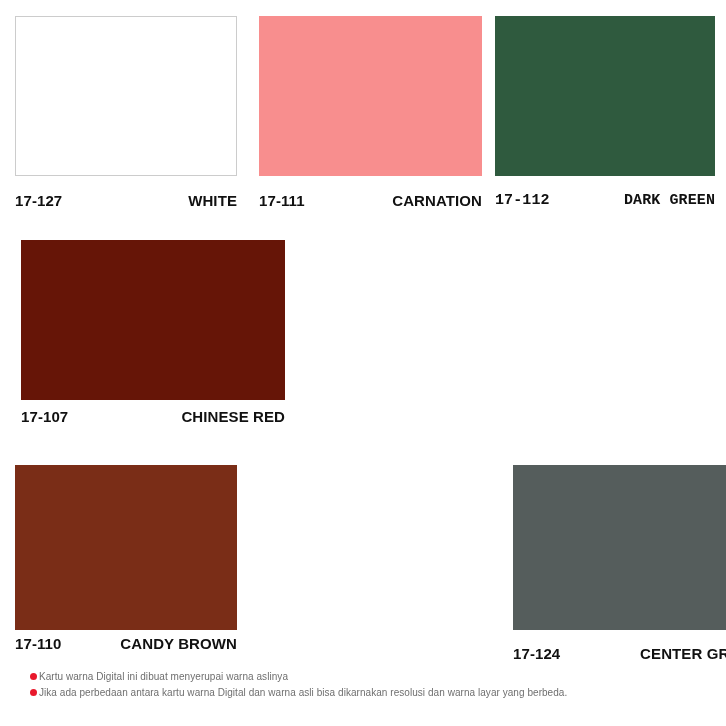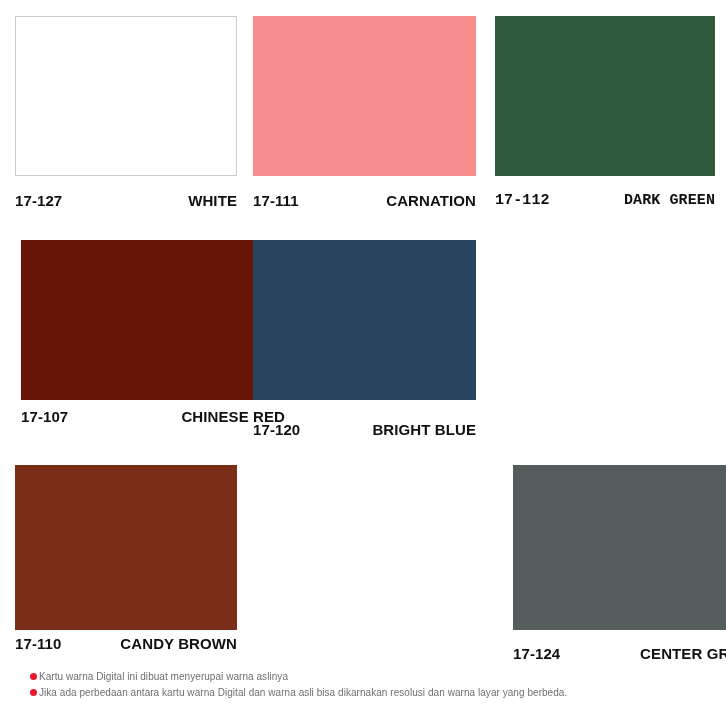--- a/index.html
+++ b/index.html
@@ -73,46 +73,39 @@
 <div class="page">
 
   <div class="grid">
       <div class="cell" style="left: 15px; top: 16px; width: 222px; height: 198px;">
         <div class="swatch bordered" title="WHITE" style="height: 160px; background: rgb(255, 255, 255);"></div>
         <div class="labels" style="top: 176px;">
           <span class="code">17-127</span>
           <span class="name">WHITE</span>
         </div>
       </div>
-      <div class="cell" style="left: 253px; top: 16px; width: 223px; height: 198px;">
+      <div class="cell" style="left: 259px; top: 16px; width: 223px; height: 198px;">
         <div class="swatch" title="CARNATION" style="height: 160px; background: rgb(248, 142, 142);"></div>
         <div class="labels" style="top: 176px;">
           <span class="code">17-111</span>
           <span class="name">CARNATION</span>
         </div>
       </div>
       <div class="cell" style="left: 495px; top: 16px; width: 220px; height: 198px; font-family: Liberation Mono, monospace;">
         <div class="swatch" title="DARK GREEN" style="height: 160px; background: rgb(47, 90, 62);"></div>
         <div class="labels" style="top: 176px;">
           <span class="code">17-112</span>
           <span class="name">DARK GREEN</span>
         </div>
       </div>
       <div class="cell" style="left: 21px; top: 240px; width: 264px; height: 190px;">
         <div class="swatch" title="CHINESE RED" style="height: 160px; background: rgb(102, 21, 7);"></div>
         <div class="labels" style="top: 168px;">
           <span class="code">17-107</span>
           <span class="name">CHINESE RED</span>
-        </div>
-      </div>
-      <div class="cell" style="left: 253px; top: 240px; width: 223px; height: 203px;">
-        <div class="swatch" title="BRIGHT BLUE" style="height: 160px; background: rgb(39, 69, 94);"></div>
-        <div class="labels" style="top: 181px;">
-          <span class="code">17-120</span>
-          <span class="name">BRIGHT BLUE</span>
         </div>
       </div>
       <div class="cell" style="left: 15px; top: 465px; width: 222px; height: 192px;">
         <div class="swatch" title="CANDY BROWN" style="height: 165px; background: rgb(122, 45, 23);"></div>
         <div class="labels" style="top: 170px; gap: 16px;">
           <span class="code">17-110</span>
           <span class="name">CANDY BROWN</span>
         </div>
       </div>
       <div class="cell" style="left: 513px; top: 465px; width: 236px; height: 202px; padding-left: 28px;">

